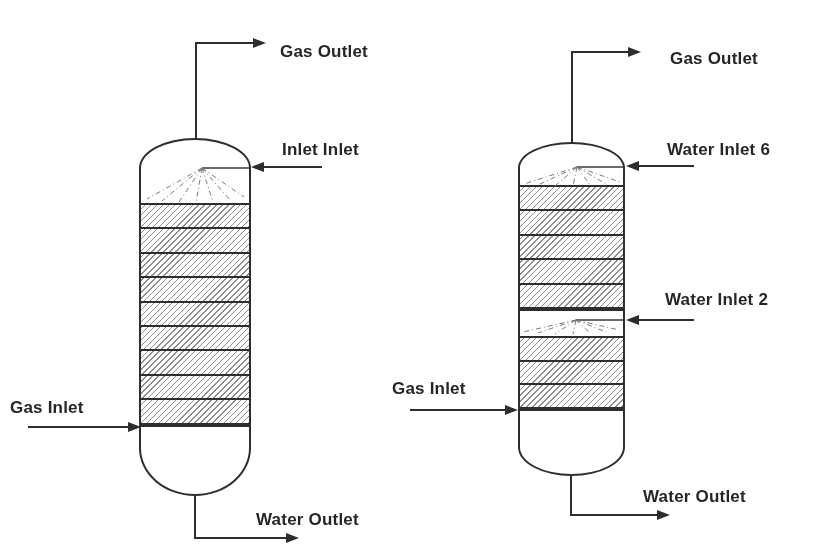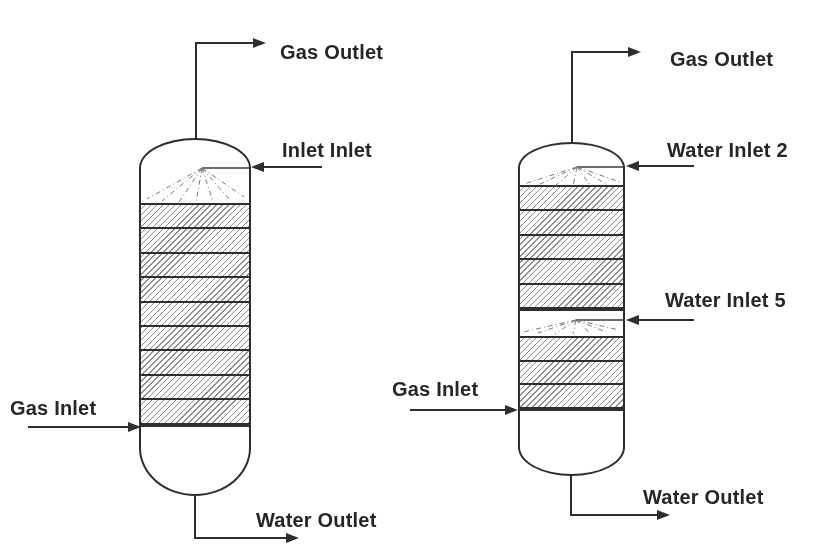--- a/index.html
+++ b/index.html
@@ -27,21 +27,21 @@
   .packing.seg3{
     background-image:
       repeating-linear-gradient(to bottom, transparent 0, transparent 21.7px, var(--line) 21.7px, var(--line) 23.7px),
       repeating-linear-gradient(135deg, rgba(255,255,255,0) 0, rgba(255,255,255,0) 3.2px, var(--hatch) 3.2px, var(--hatch) 4.2px);
   }
   .ln{position:absolute;background:var(--line);}
   .arr{position:absolute;width:0;height:0;}
   .arr.r{border-top:5px solid transparent;border-bottom:5px solid transparent;border-left:13px solid var(--line);}
   .arr.l{border-top:5px solid transparent;border-bottom:5px solid transparent;border-right:13px solid var(--line);}
   .label{
-    position:absolute;color:var(--text);font-size:20px;font-weight:600;
+    position:absolute;color:var(--text);font-size:17px;font-weight:600;
     white-space:nowrap;line-height:20px;letter-spacing:0.2px;
   }
   svg.spray{position:absolute;overflow:visible;}
 </style>
 </head>
 <body>
 
 <div id="canvas">
 
   <div class="packing" style="left:140px;top:203px;width:110px;height:224px;"></div>
@@ -123,18 +123,18 @@
   <div class="arr l" style="left:626px;top:315px;"></div>
 
   <div class="ln" style="left:410px;top:409px;width:95px;height:2px;"></div>
   <div class="arr r" style="left:505px;top:405px;"></div>
 
   <div class="ln" style="left:570px;top:474px;width:2px;height:42px;"></div>
   <div class="ln" style="left:570px;top:514px;width:87px;height:2px;"></div>
   <div class="arr r" style="left:657px;top:510px;"></div>
 
   <div class="label" style="left:670px;top:49px;">Gas Outlet</div>
-  <div class="label" style="left:667px;top:140px;">Water Inlet 2</div>
-  <div class="label" style="left:665px;top:290px;">Water Inlet 5</div>
+  <div class="label" style="left:667px;top:140px;">Water Inlet 6</div>
+  <div class="label" style="left:665px;top:290px;">Water Inlet 2</div>
   <div class="label" style="left:392px;top:379px;">Gas Inlet</div>
   <div class="label" style="left:643px;top:487px;">Water Outlet</div>
 
 </div>
 
 </body></html>

